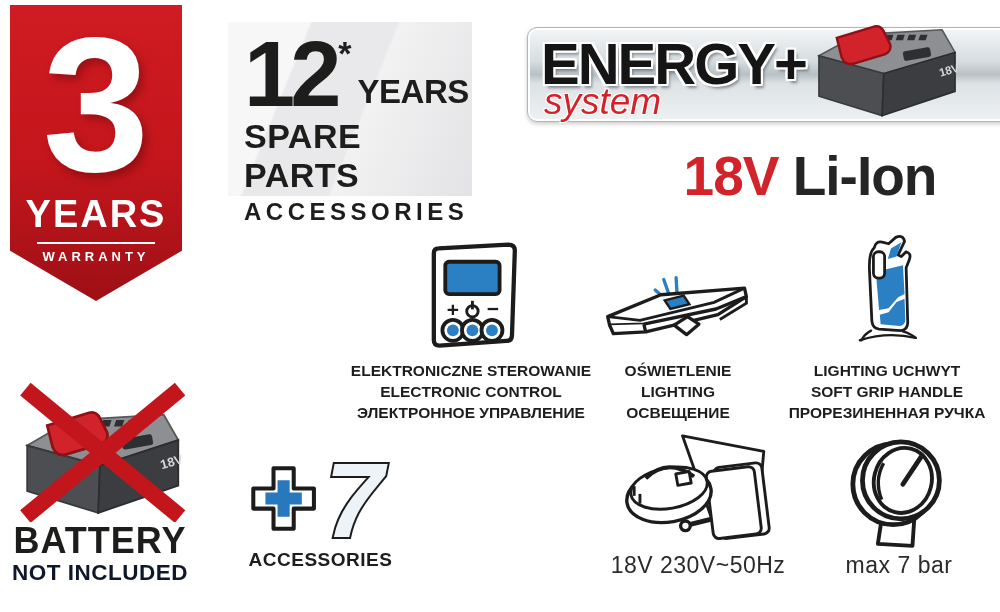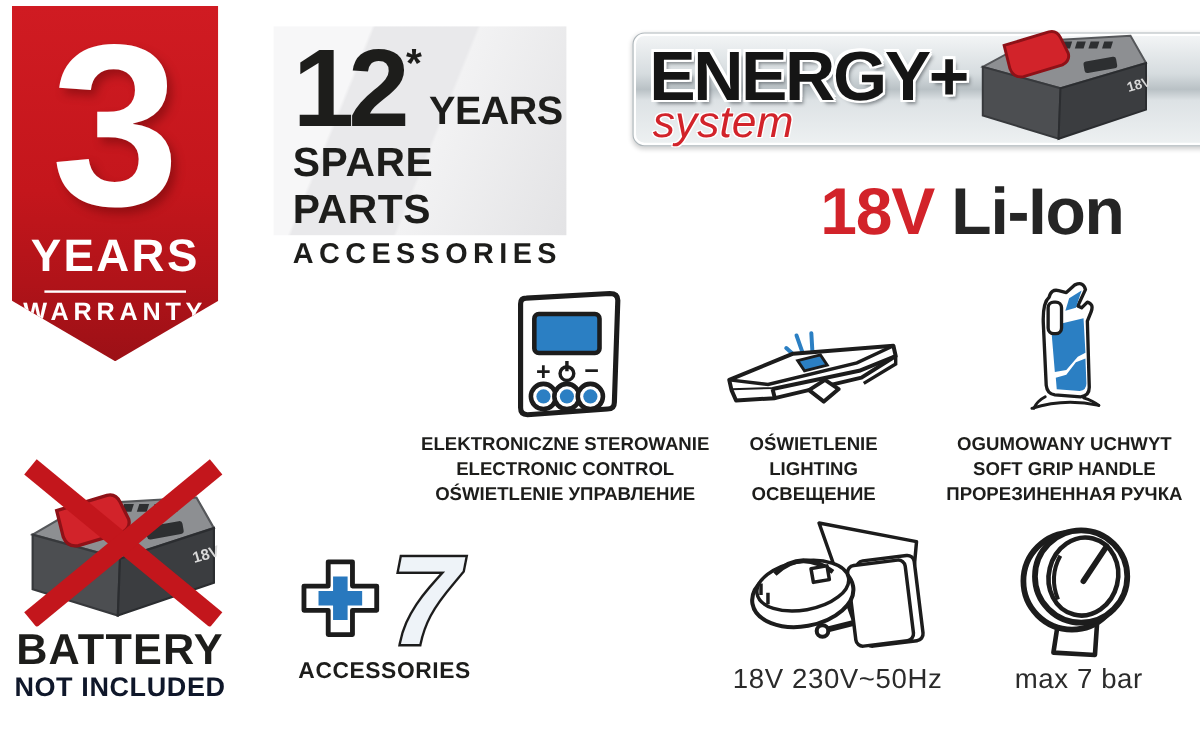--- a/index.html
+++ b/index.html
@@ -11,21 +11,21 @@
   .warranty-badge {
     position:absolute; left:10px; top:5px; width:172px; height:296px;
     clip-path: polygon(0 0, 100% 0, 100% 83%, 50% 100%, 0 83%);
     background: linear-gradient(180deg,#d01b22 0%, #c4161c 52%, #b01319 78%, #9c1016 100%);
     display:flex; flex-direction:column; align-items:center; color:#fff; text-align:center;
   }
   .warranty-number { font-size:192px; line-height:0.98; font-weight:bold; margin-top:6px;
     text-shadow:4px 5px 8px rgba(60,0,0,.35); }
   .warranty-years { font-size:38px; font-weight:bold; letter-spacing:2px; margin-top:-6px; }
   .warranty-divider { width:118px; height:2px; background:#fff; margin:6px 0 5px 0; }
-  .warranty-label { font-size:21px; font-weight:bold; letter-spacing:4px; }
+  .warranty-label { font-size:13px; font-weight:bold; letter-spacing:4px; }
 
   
   .spare-parts {
     position:absolute; left:228px; top:22px; width:244px; height:174px;
     background: linear-gradient(112deg,#f7f7f8 0%, #f7f7f8 26%, #e9e9eb 27%, #e9e9eb 54%, #f2f2f3 55%, #e3e3e5 100%);
     padding:10px 0 0 16px; color:#1d1d1b;
   }
   .sp-row1 { display:flex; align-items:flex-end; }
   .sp-number { font-size:92px; font-weight:bold; line-height:0.92; letter-spacing:-5px; }
   .sp-ast { font-size:34px; font-weight:bold; margin:2px 0 0 2px; align-self:flex-start; }
@@ -145,21 +145,21 @@
           <circle cx="65.5" cy="92" r="11" fill="#ffffff" stroke="#1c1c1c" stroke-width="4"></circle>
           <circle cx="65.5" cy="92" r="6.2" fill="#2b7fc3"></circle>
           <circle cx="86" cy="92" r="11" fill="#ffffff" stroke="#1c1c1c" stroke-width="4"></circle>
           <circle cx="86" cy="92" r="6.2" fill="#2b7fc3"></circle>
         </g>
       </svg>
     </div>
     <div class="lines">
       <div>ELEKTRONICZNE STEROWANIE</div>
       <div>ELECTRONIC CONTROL</div>
-      <div>OŚWIETLENIE УПРАВЛЕНИЕ</div>
+      <div>ЭЛЕКТРОННОЕ УПРАВЛЕНИЕ</div>
     </div>
   </div>
 
   <div class="feature feat-2">
     <div class="icon-box">
       <svg width="152" height="88" viewBox="0 0 160 92">
         <g stroke="#2b7fc3" stroke-width="3.5" stroke-linecap="round">
           <line x1="56" y1="26" x2="66" y2="35"></line>
           <line x1="65" y1="15" x2="71" y2="32"></line>
           <line x1="78" y1="13" x2="79" y2="30"></line>
@@ -185,21 +185,21 @@
       <svg width="94" height="118" viewBox="0 0 100 148">
         <path d="M34,16 Q36,7 44,9 L52,11 L61,3 Q70,-1 72,8 L64,25 L68,27 L74,21 Q81,23 78,31 L74,41 L76,110 Q76,119 67,120 L40,118 Q32,117 31,108 L28,44 Q27,22 34,16 Z" fill="#ffffff" stroke="#1c1c1c" stroke-width="3.5" stroke-linejoin="round"></path>
         <polygon points="55,17 68,9 62,27 51,30" fill="#2b7fc3"></polygon>
         <path d="M36,46 L70,38 L72,74 L64,78 L52,92 L40,94 Z M41,100 L52,97 L62,84 L72,80 L73,106 Q73,113 66,114 L42,112 Z" fill="#2b7fc3"></path>
         <rect x="33" y="21" width="14" height="33" rx="6" fill="#ffffff" stroke="#1c1c1c" stroke-width="3.5"></rect>
         <path d="M16,132 Q50,121 86,129" fill="none" stroke="#1c1c1c" stroke-width="3" stroke-linecap="round"></path>
         <path d="M30,120 Q22,124 18,132 M70,121 Q80,124 86,129" fill="none" stroke="#1c1c1c" stroke-width="3" stroke-linecap="round"></path>
       </svg>
     </div>
     <div class="lines">
-      <div>OGUMOWANY UCHWYT</div>
+      <div>LIGHTING UCHWYT</div>
       <div>SOFT GRIP HANDLE</div>
       <div>ПРОРЕЗИНЕННАЯ РУЧКА</div>
     </div>
   </div>
 
   <div class="not-included">
     <svg width="182" height="142" viewBox="0 0 200 156">
       <polygon points="20,72 68,44 170,38 186,66 100,94" fill="#8d8f92" stroke="#55575a" stroke-width="2"></polygon>
       <polygon points="20,72 20,122 98,146 100,94" fill="#4c4e51" stroke="#37393c" stroke-width="2"></polygon>
       <polygon points="100,94 98,146 186,116 186,66" fill="#3b3d40" stroke="#2b2d30" stroke-width="2"></polygon>

